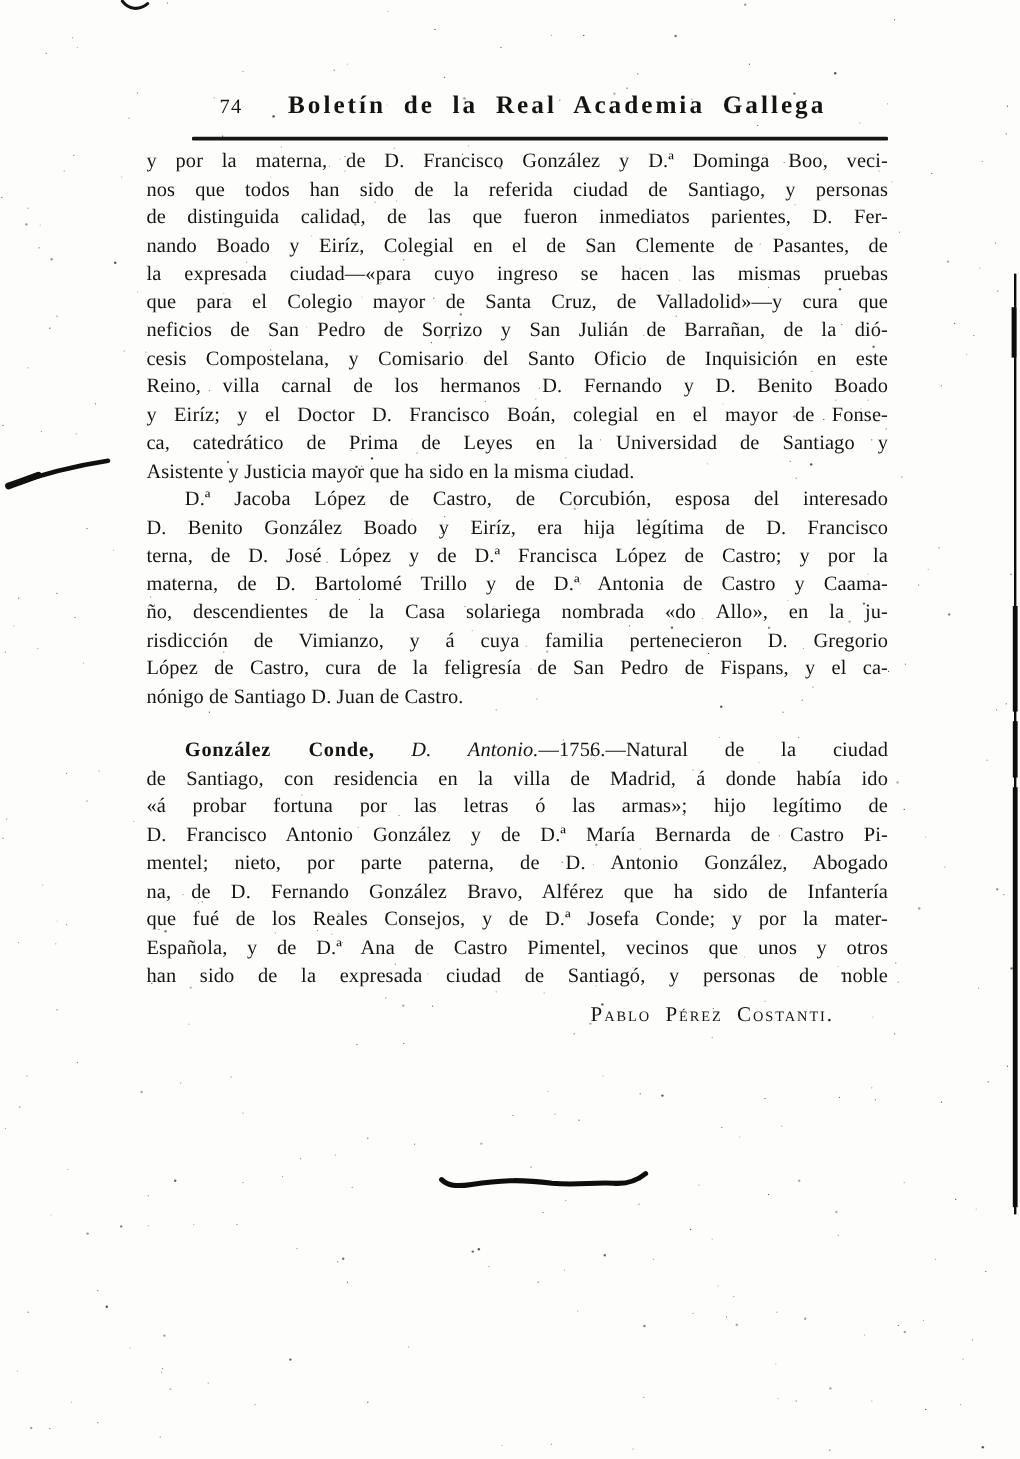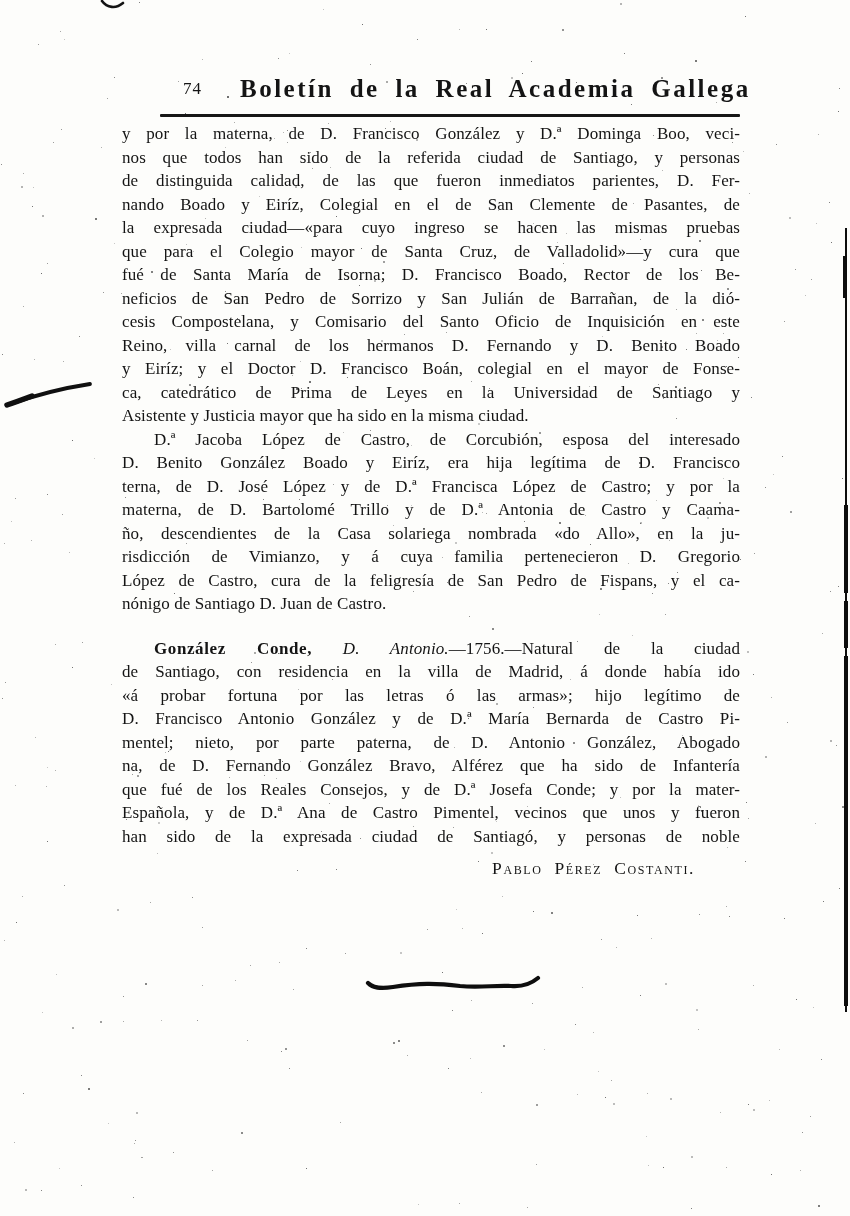--- a/index.html
+++ b/index.html
@@ -8,21 +8,21 @@
     background:#fdfdfb; color:#141414;
     font-family:"Liberation Serif","DejaVu Serif",serif;
   }
   
   .hdr-num{
     position:absolute; left:183px; top:79px;
     font-size:17px; letter-spacing:1px;
   }
   .hdr-title{
     position:absolute; left:240px; top:75px; width:430px;
-    text-align:left; font-size:25px; font-weight:bold;
+    text-align:left; font-size:21px; font-weight:bold;
     letter-spacing:2.5px; word-spacing:7px; white-space:nowrap;
   }
   .hdr-rule{
     position:absolute; left:160px; top:114px; width:580px; height:3px;
     background:#161616; border-radius:1px;
   }
   
   .textblock{
     position:absolute; left:122px; top:122px; width:618px;
     font-size:17px;
@@ -64,21 +64,20 @@
 
   <div class="textblock">
 
     <div>
       <div class="line">y por la materna, de D. Francisco González y D.ª Dominga Boo, veci-</div>
       <div class="line">nos que todos han sido de la referida ciudad de Santiago, y personas</div>
       <div class="line">de distinguida calidad, de las que fueron inmediatos parientes, D. Fer-</div>
       <div class="line">nando Boado y Eiríz, Colegial en el de San Clemente de Pasantes, de</div>
       <div class="line">la expresada ciudad—«para cuyo ingreso se hacen las mismas pruebas</div>
       <div class="line">que para el Colegio mayor de Santa Cruz, de Valladolid»—y cura que</div>
-      <div class="line">fué de Santa María de Isorna; D. Francisco Boado, Rector de los Be-</div>
       <div class="line">neficios de San Pedro de Sorrizo y San Julián de Barrañan, de la dió-</div>
       <div class="line">cesis Compostelana, y Comisario del Santo Oficio de Inquisición en este</div>
       <div class="line">Reino, villa carnal de los hermanos D. Fernando y D. Benito Boado</div>
       <div class="line">y Eiríz; y el Doctor D. Francisco Boán, colegial en el mayor de Fonse-</div>
       <div class="line">ca, catedrático de Prima de Leyes en la Universidad de Santiago y</div>
       <div class="line end">Asistente y Justicia mayor que ha sido en la misma ciudad.</div>
     </div>
 
     <div>
       <div class="line ind">D.ª Jacoba López de Castro, de Corcubión, esposa del interesado</div>
@@ -94,21 +93,21 @@
     <div class="gap-before">
       <div class="line ind">
         <span class="b">González Conde,</span><span class="i"> D. Antonio.</span><span>—1756.—Natural de la ciudad</span>
       </div>
       <div class="line">de Santiago, con residencia en la villa de Madrid, á donde había ido</div>
       <div class="line">«á probar fortuna por las letras ó las armas»; hijo legítimo de</div>
       <div class="line">D. Francisco Antonio González y de D.ª María Bernarda de Castro Pi-</div>
       <div class="line">mentel; nieto, por parte paterna, de D. Antonio González, Abogado</div>
       <div class="line">na, de D. Fernando González Bravo, Alférez que ha sido de Infantería</div>
       <div class="line">que fué de los Reales Consejos, y de D.ª Josefa Conde; y por la mater-</div>
-      <div class="line">Española, y de D.ª Ana de Castro Pimentel, vecinos que unos y fueron</div>
+      <div class="line">Española, y de D.ª Ana de Castro Pimentel, vecinos que unos y otros</div>
       <div class="line">han sido de la expresada ciudad de Santiagó, y personas de noble</div>
     </div>
 
     <div class="sig">Pablo Pérez Costanti.</div>
   </div>
 
   <svg class="tailpiece" width="178" height="20" viewBox="0 0 178 20">
     <path d="M4,9 C9,14 16,15 29,13 C55,9 72,9 96,12 C116,14 131,11 147,12 C159,13 168,9 174,4" fill="none" stroke="#0e0e0e" stroke-width="4.2" stroke-linecap="round"></path>
   </svg>
 

